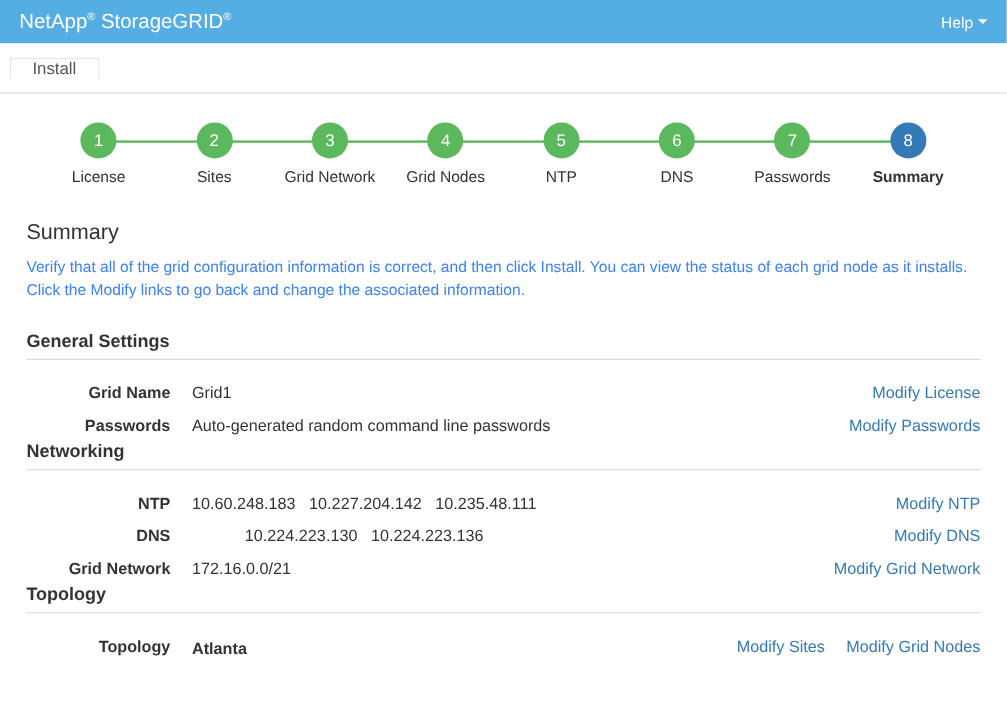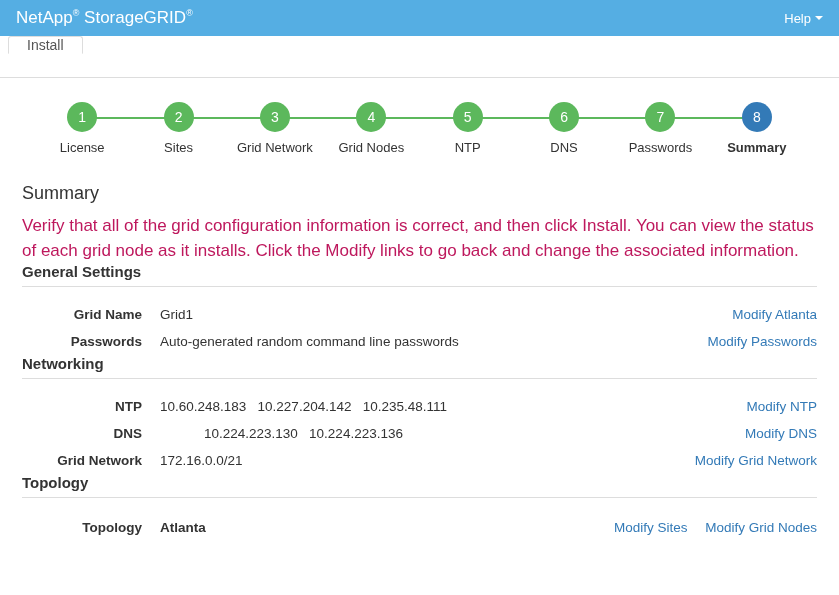--- a/index.html
+++ b/index.html
@@ -27,21 +27,21 @@
     display: inline-block;
     width: 0; height: 0;
     border-left: 4px solid transparent;
     border-right: 4px solid transparent;
     border-top: 4px solid #fff;
   }
   .tabbar {
     border-bottom: 1px solid #ddd;
     height: 42px;
     display: flex;
-    align-items: flex-start;
+    align-items: center;
     padding-left: 8px;
   }
   .tab {
     border: 1px solid #ddd;
     border-bottom: 1px solid #fff;
     margin-bottom: -1px;
     padding: 0 18px;
     display: flex;
     align-items: center;
     font-size: 14px;
@@ -87,32 +87,32 @@
   }
   .step:last-child .step-line { display: none; }
   .step-label {
     margin-top: 8px;
     font-size: 13px;
     color: #333;
   }
   .step-current .step-label { font-weight: bold; }
   .content { padding: 18px 22px 30px 22px; }
   h2.page-title { font-size: 18px; font-weight: normal; color: #333; margin-bottom: 10px; }
-  .intro { font-size: 17px; color: #be185d; line-height: 1.45; }
+  .intro { font-size: 13px; color: #3b82f6; line-height: 1.45; margin-bottom: 24px; }
   .section-header {
     font-size: 15px;
     font-weight: bold;
     color: #333;
     border-bottom: 1px solid #ddd;
     padding-bottom: 6px;
     margin-bottom: 14px;
   }
   .row {
     display: flex;
-    align-items: flex-end;
+    align-items: flex-start;
     padding: 6px 0;
     font-size: 13.5px;
   }
   .row-label {
     width: 138px;
     text-align: right;
     font-weight: bold;
     color: #333;
     padding-right: 18px;
     flex-shrink: 0;
@@ -195,21 +195,21 @@
 
 <div class="content">
   <h2 class="page-title">Summary</h2>
   <p class="intro">Verify that all of the grid configuration information is correct, and then click Install. You can view the status of each grid node as it installs. Click the Modify links to go back and change the associated information.</p>
 
   <div class="section-header">General Settings</div>
 
   <div class="row">
     <div class="row-label">Grid Name</div>
     <div class="row-value">Grid1</div>
-    <div class="row-actions"><span class="link">Modify Atlanta</span></div>
+    <div class="row-actions"><span class="link">Modify License</span></div>
   </div>
 
   <div class="row">
     <div class="row-label">Passwords</div>
     <div class="row-value">Auto-generated random command line passwords</div>
     <div class="row-actions"><span class="link">Modify Passwords</span></div>
   </div>
 
   <div class="section-header">Networking</div>
 

